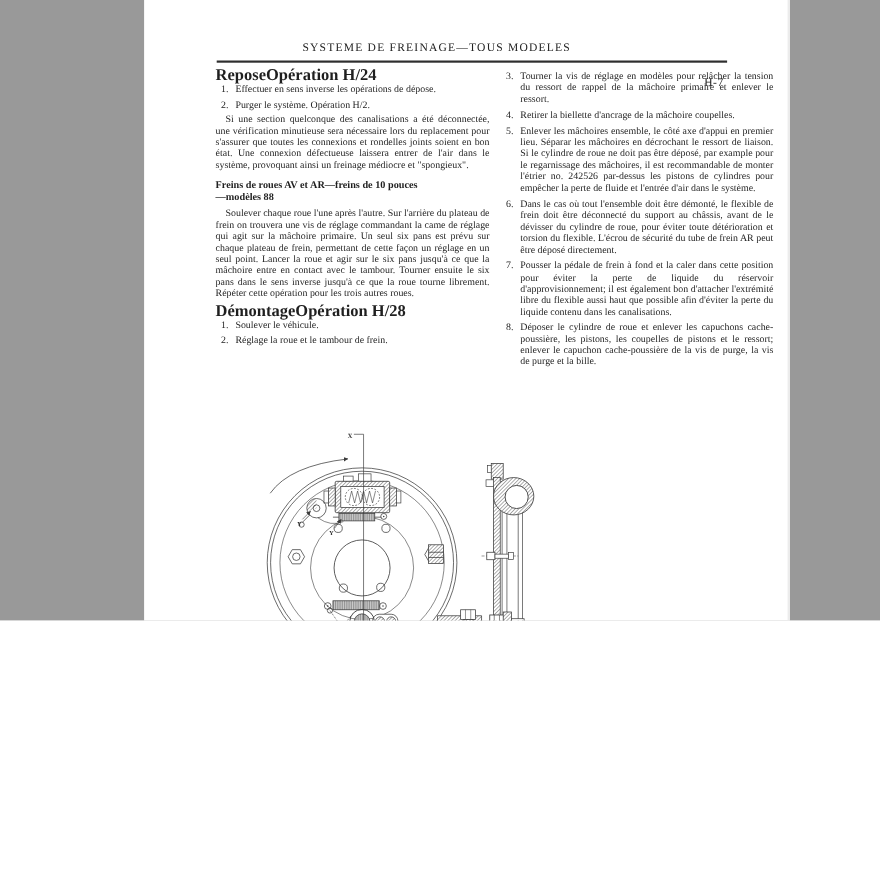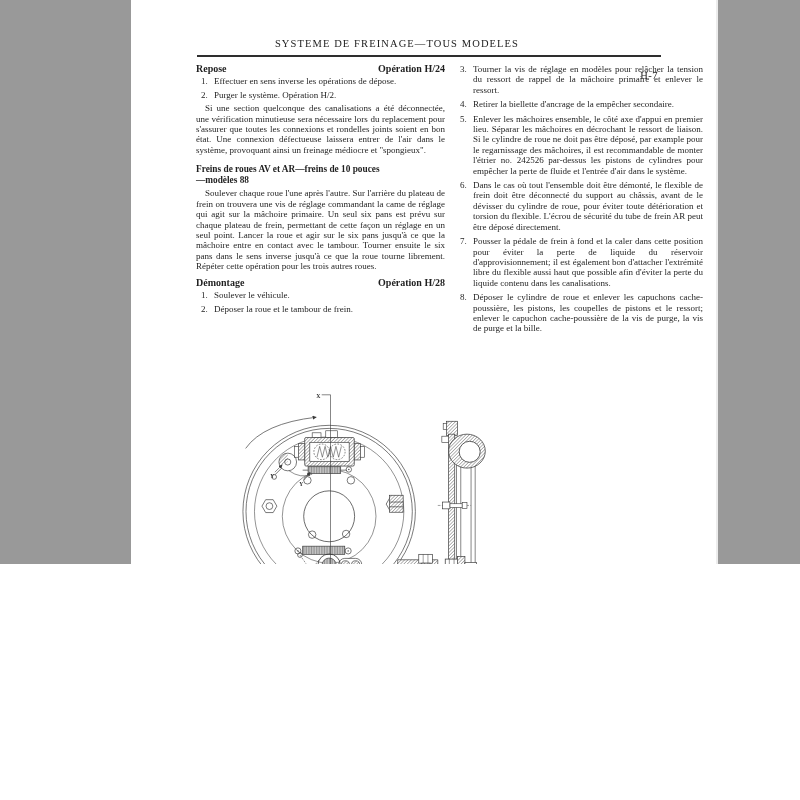--- a/index.html
+++ b/index.html
@@ -17,21 +17,21 @@
   .hdr-title{
     position:absolute;left:66px;top:38px;width:400px;text-align:center;
     font-size:10.5px;letter-spacing:1.1px;color:#222;white-space:nowrap;
   }
   .hdr-num{position:absolute;top:38px;right:58px;font-size:10.5px;letter-spacing:.5px;color:#222;margin-top:32px;}
   .hdr-rule{position:absolute;left:66px;top:55px;width:464px;height:1.5px;background:#2e2e2e;}
   
   .col{position:absolute;top:64px;font-size:9px;line-height:10.4px;}
   .col-left{left:65px;width:249px;}
   .col-right{left:324px;width:248px;}
-  .op-row{display:flex;justify-content:space-between;font-weight:700;font-size:10px;margin-bottom:2px;}
+  .op-row{display:flex;justify-content:flex-start;font-weight:700;font-size:15px;margin-bottom:2px;}
   .op-row.mt{margin-top:4px;}
   .li{display:flex;padding-left:5px;margin-bottom:3px;}
   .li .num{width:13px;flex:none;}
   .li .txt{flex:1;text-align:justify;}
   .para{margin:3px 0 6px 0;text-align:justify;text-indent:9px;}
   .center-head{margin:9px 0 2px 0;font-weight:700;font-size:9.3px;text-align:left;line-height:10.6px;}
   
   .fig-svg{position:absolute;left:97px;top:388px;}
   .fig-caption{
     position:absolute;left:80px;top:716px;width:465px;text-align:left;
@@ -73,32 +73,32 @@
       <div class="op-row mt">
         <span>Démontage</span>
         <span>Opération H/28</span>
       </div>
       <div class="li">
         <span class="num">1.</span>
         <span class="txt">Soulever le véhicule.</span>
       </div>
       <div class="li">
         <span class="num">2.</span>
-        <span class="txt">Déposer la roue et le tambour de frein.</span>
+        <span class="txt">Réglage la roue et le tambour de frein.</span>
       </div>
     </div>
 
     <div class="col col-right">
       <div class="li" style="margin-bottom:4px">
         <span class="num">3.</span>
         <span class="txt">Tourner la vis de réglage en modèles pour relâcher la tension du ressort de rappel de la mâchoire primaire et enlever le ressort.</span>
       </div>
       <div class="li" style="margin-bottom:4px">
         <span class="num">4.</span>
-        <span class="txt">Retirer la biellette d'ancrage de la empêcher secondaire.</span>
+        <span class="txt">Retirer la biellette d'ancrage de la mâchoire coupelles.</span>
       </div>
       <div class="li" style="margin-bottom:4px">
         <span class="num">5.</span>
         <span class="txt">Enlever les mâchoires ensemble, le côté axe d'appui en premier lieu.  Séparar les mâchoires en décrochant le ressort de liaison.  Si le cylindre de roue ne doit pas être déposé, par example pour le regarnissage des mâchoires, il est recommandable de monter l'étrier no. 242526 par-dessus les pistons de cylindres pour empêcher la perte de fluide et l'entrée d'air dans le système.</span>
       </div>
       <div class="li" style="margin-bottom:4px">
         <span class="num">6.</span>
         <span class="txt">Dans le cas où tout l'ensemble doit être démonté, le flexible de frein doit être déconnecté du support au châssis, avant de le dévisser du cylindre de roue, pour éviter toute détérioration et torsion du flexible.  L'écrou de sécurité du tube de frein AR peut être déposé directement.</span>
       </div>
       <div class="li" style="margin-bottom:4px">

